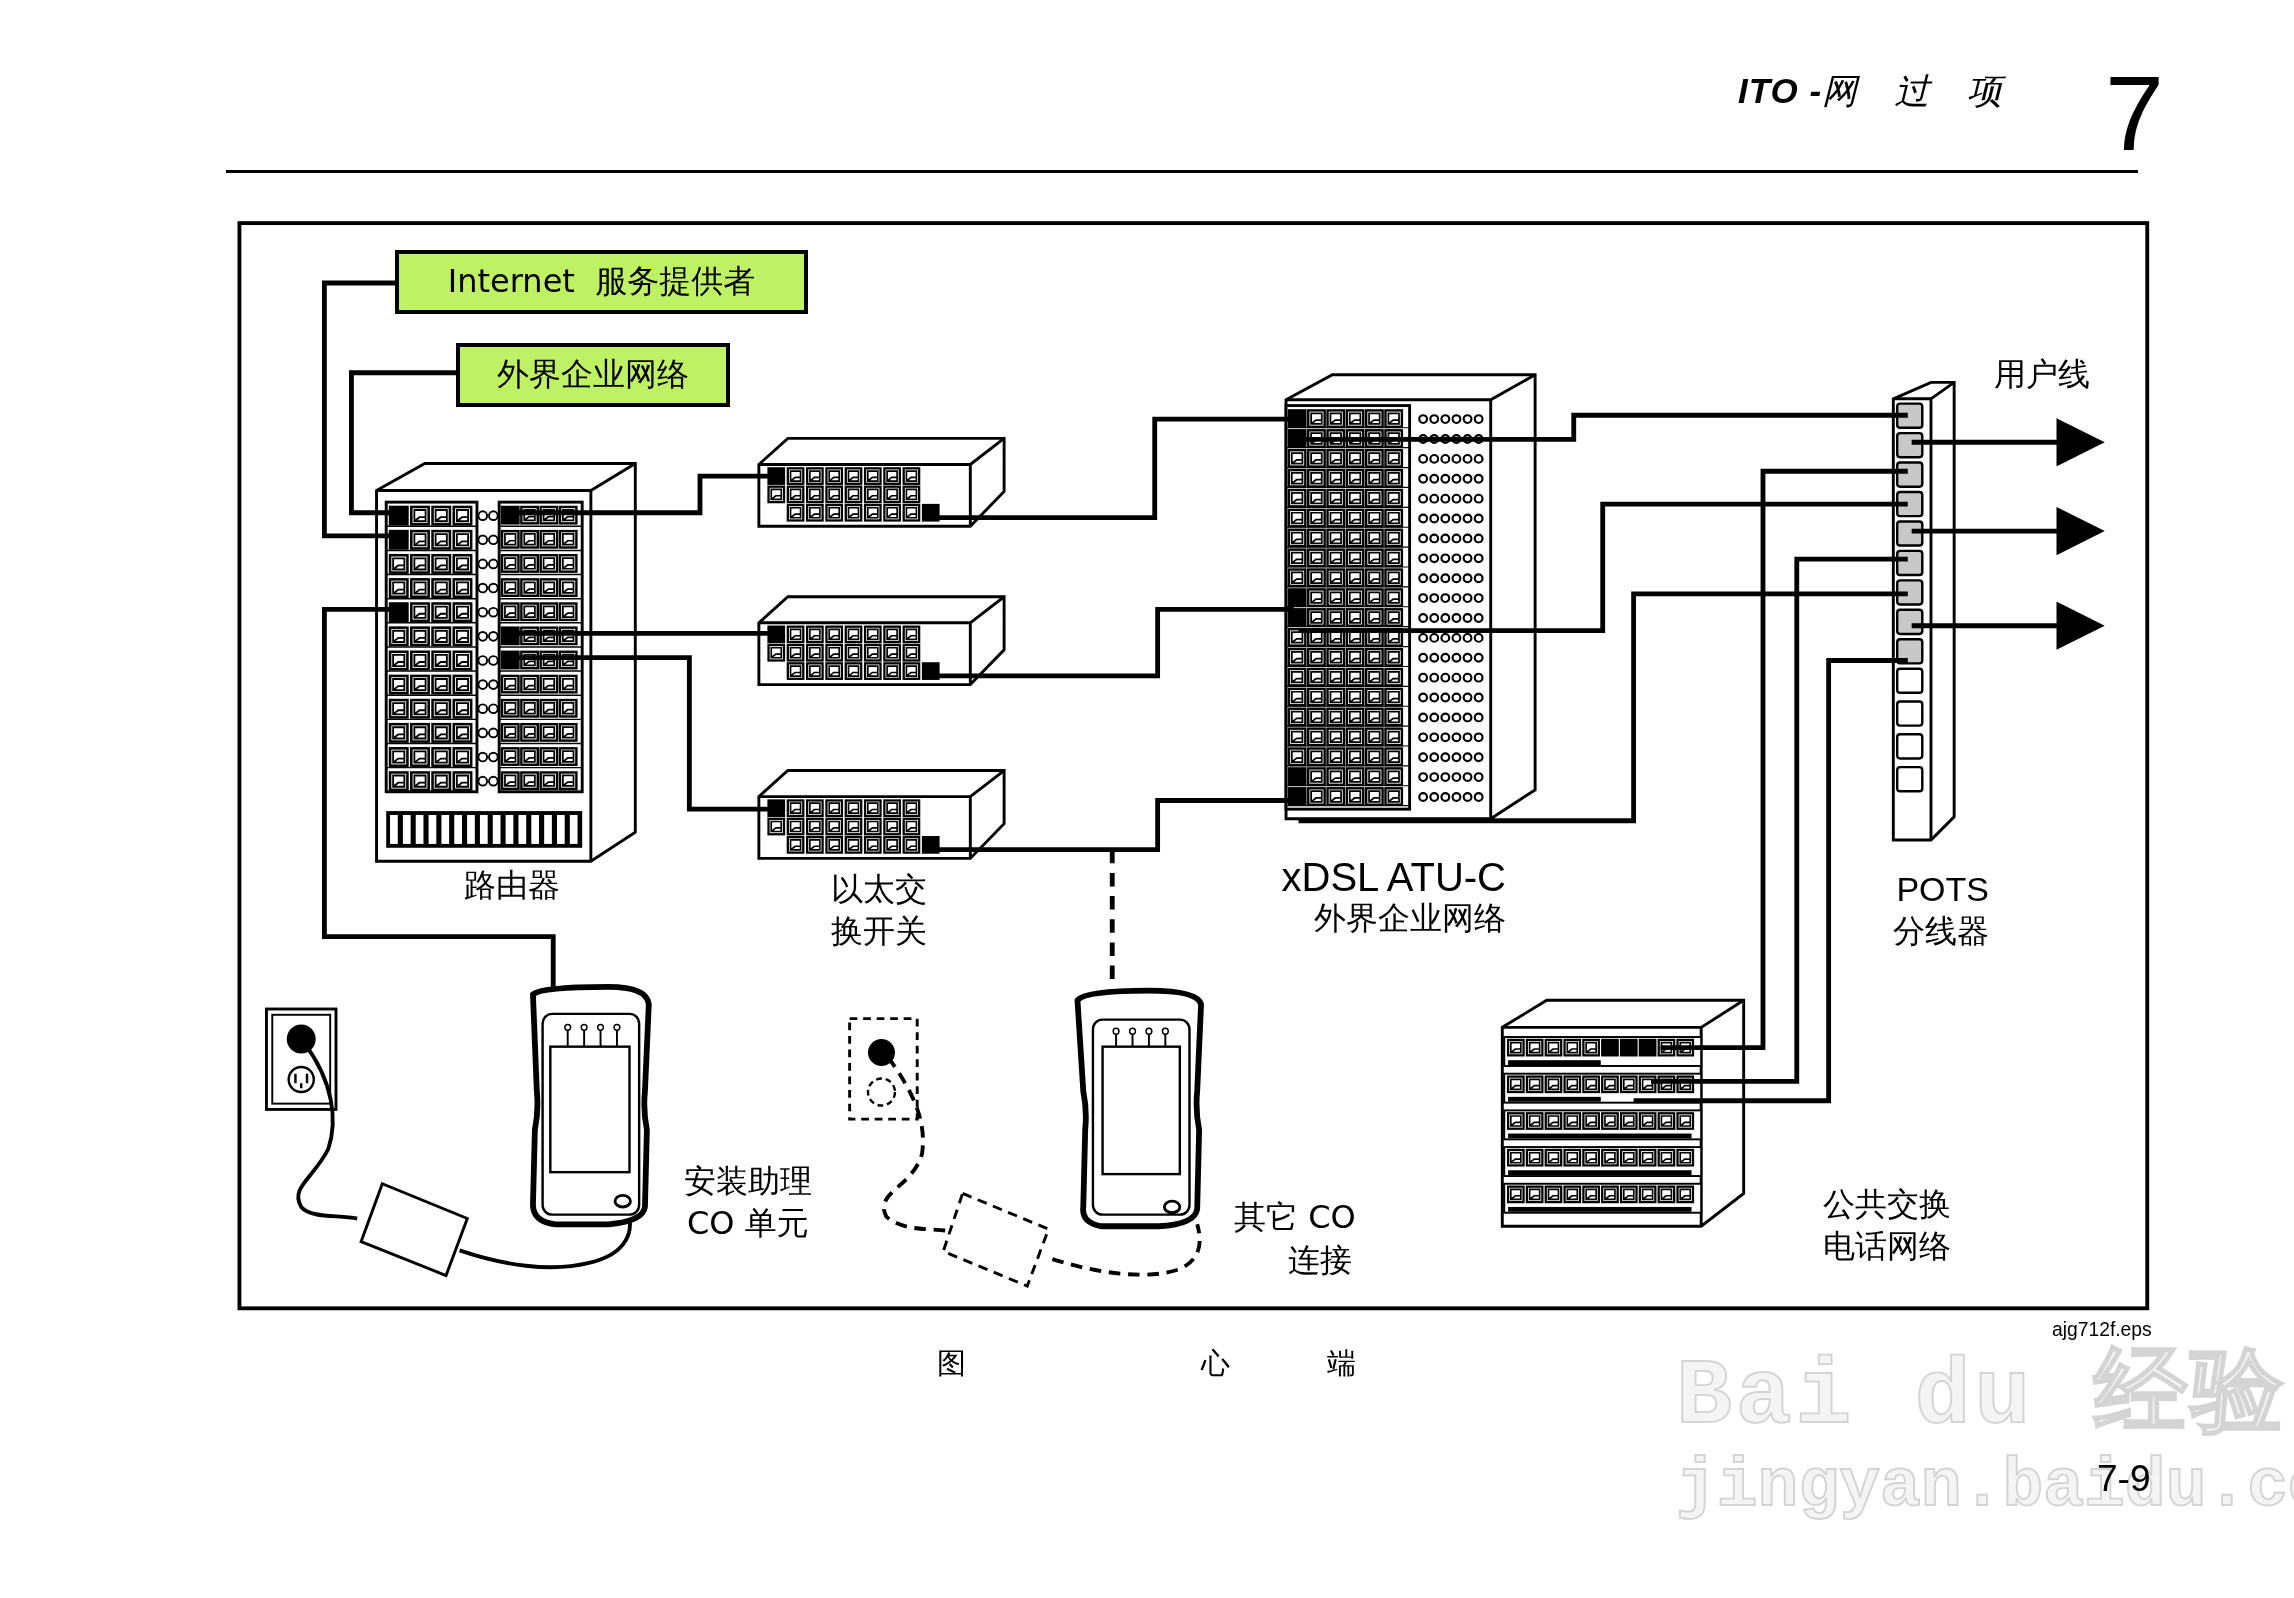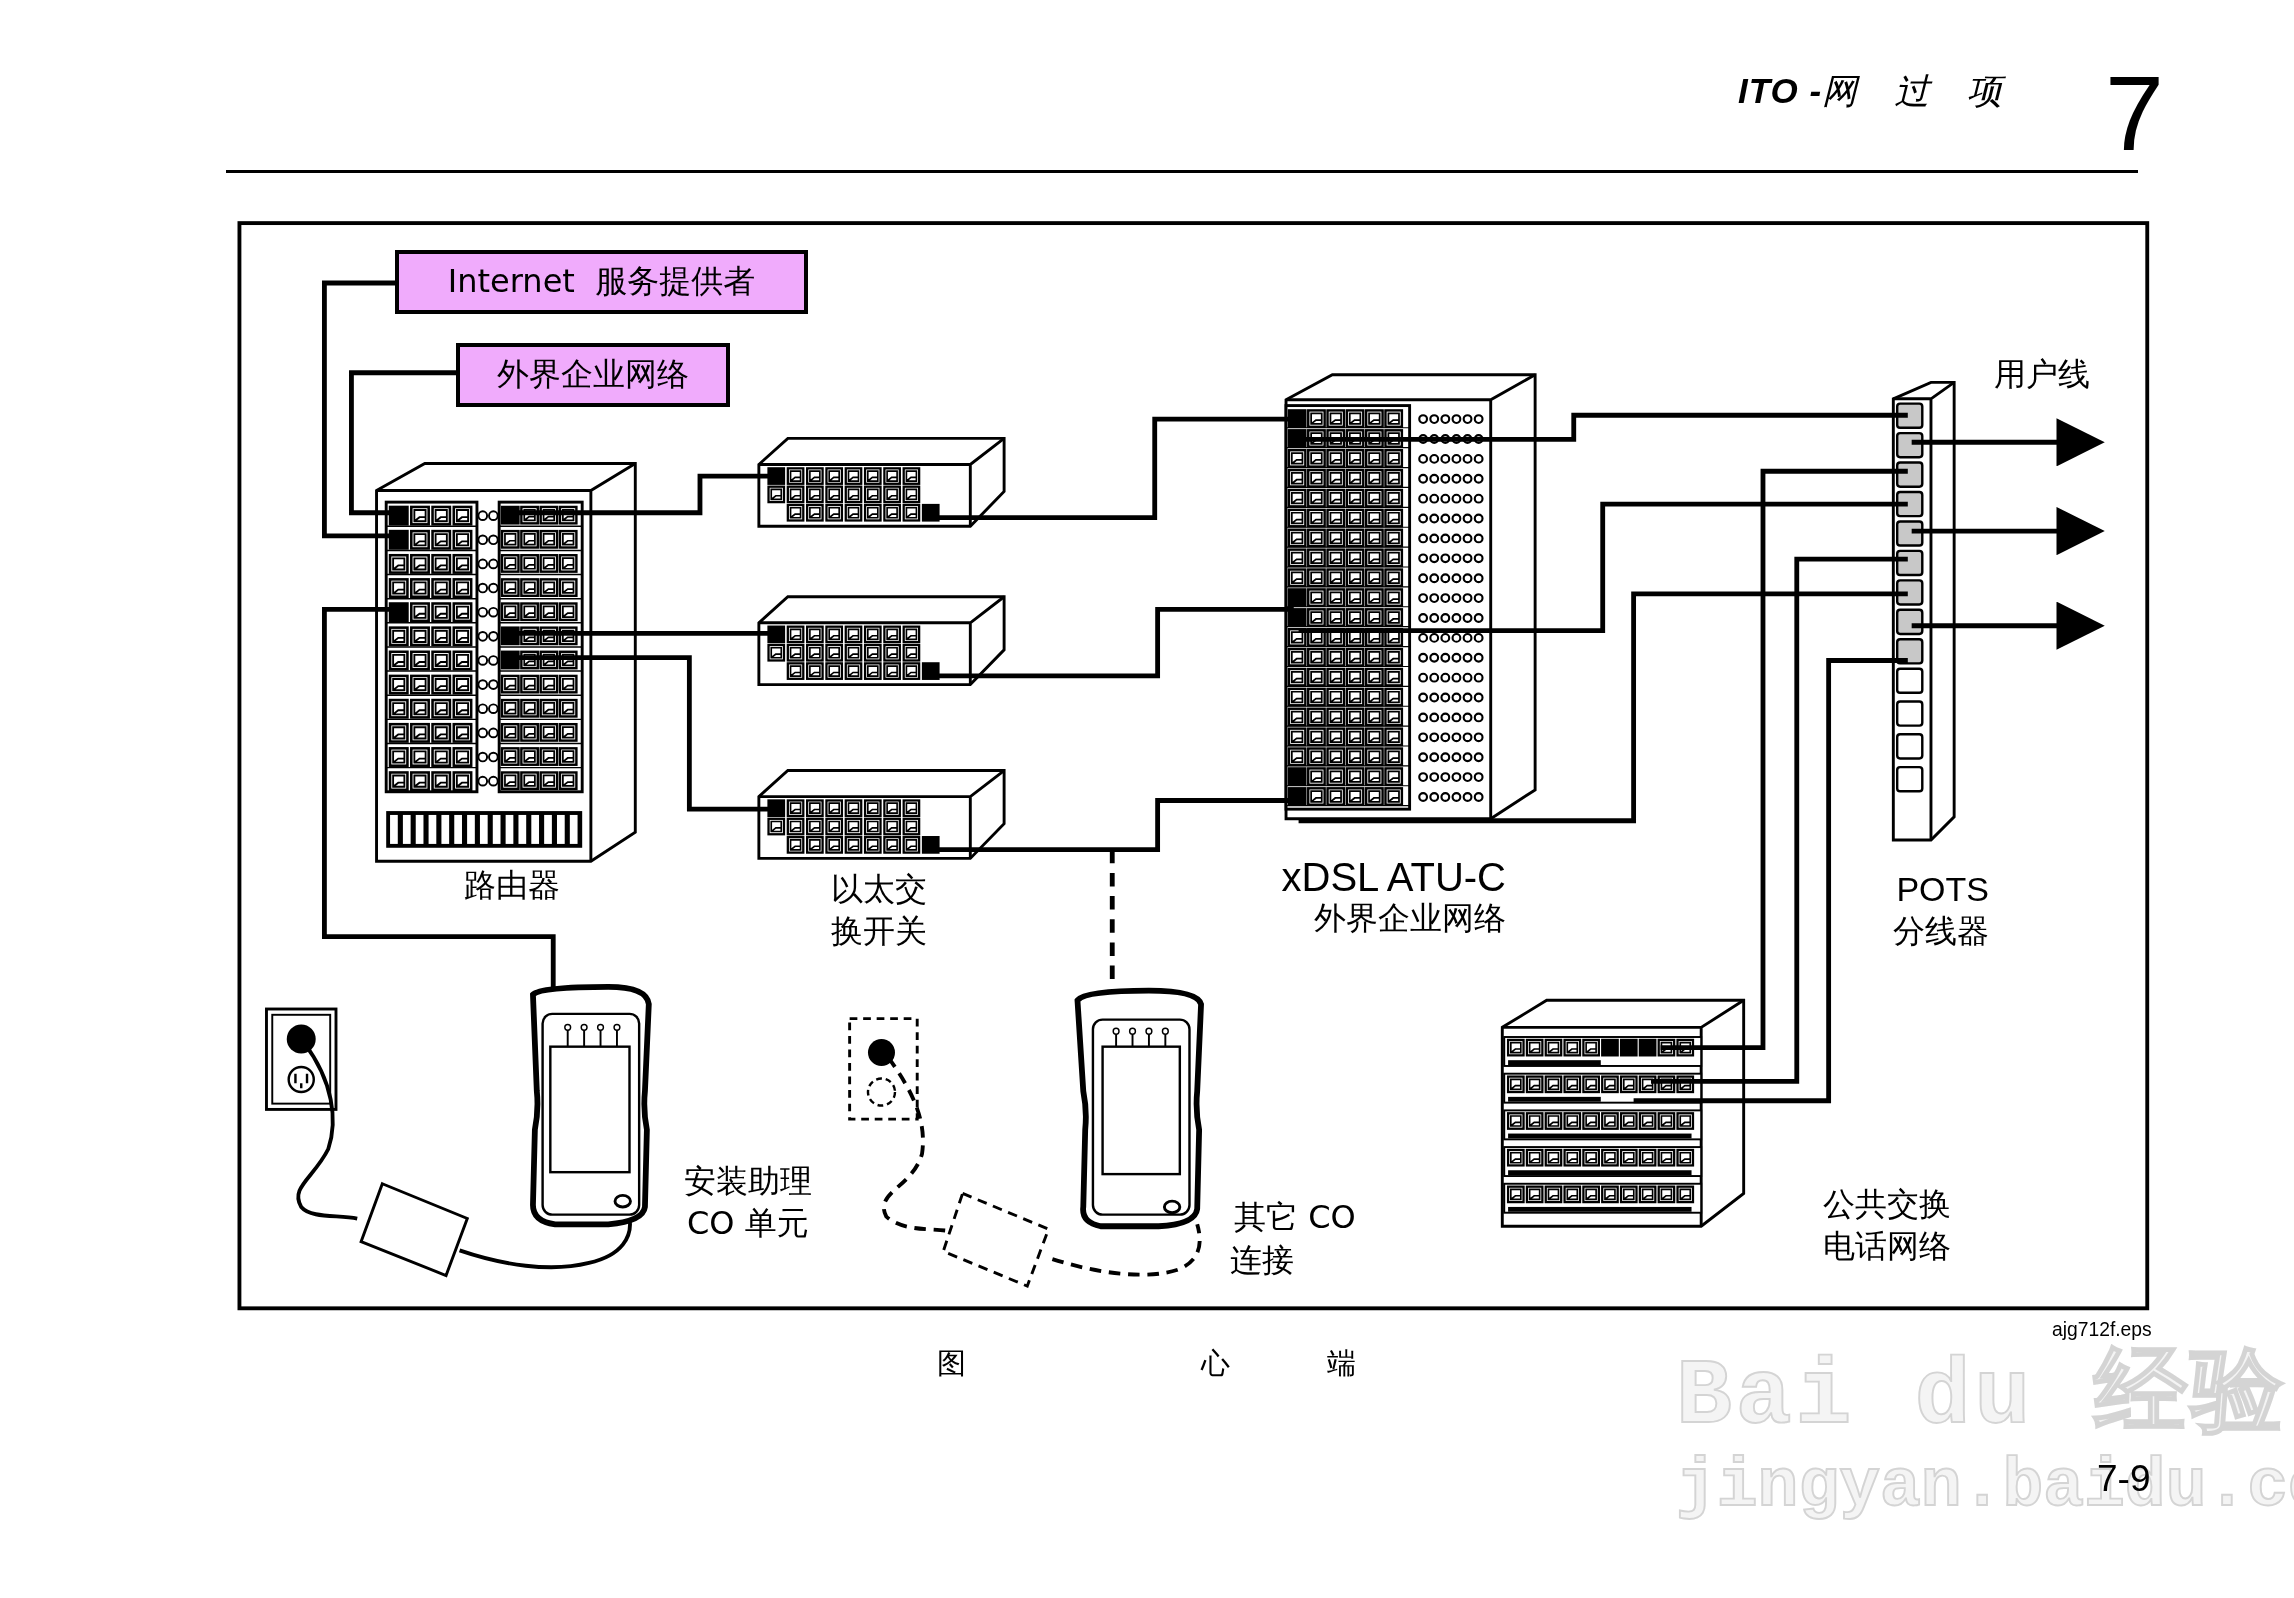--- a/index.html
+++ b/index.html
@@ -6,21 +6,21 @@
   body { width:2294px; height:1599px; position:relative; overflow:hidden;
          font-family:"DejaVu Sans","Liberation Sans",sans-serif; color:#000; }
   .hdr-title { position:absolute; left:1738px; top:68px; font-size:35px; font-weight:bold; font-style:italic;
                font-family:"Liberation Sans",sans-serif; letter-spacing:1px; white-space:pre; }
   .hdr-cn { font-weight:normal; font-family:"DejaVu Serif",serif; }
   .hdr-num { position:absolute; left:2105px; top:60px; font-size:106px; font-family:"Liberation Sans",sans-serif; line-height:1; }
   .hdr-rule { position:absolute; left:226px; top:170px; width:1912px; height:2.9px; background:#000; }
   svg#diagram { position:absolute; left:0; top:0; }
   .lbl { position:absolute; font-size:32px; text-align:right; line-height:41px; white-space:nowrap; }
   .lbl-l { text-align:left; }
-  .boxlbl { position:absolute; border:4.8px solid #000; background:#f0abfc; font-size:32px; display:flex;
+  .boxlbl { position:absolute; border:4.8px solid #000; background:#bef264; font-size:32px; display:flex;
             align-items:center; justify-content:center; white-space:pre; box-sizing:border-box; }
   .fname { position:absolute; left:2052px; top:1319px; font-size:19.3px; font-family:"Liberation Sans",sans-serif; }
   .caption { position:absolute; top:1344px; font-size:29px; font-family:"DejaVu Serif",serif; }
   .pagenum { position:absolute; left:2097px; top:1458px; font-size:37px; font-family:"Liberation Sans",sans-serif; }
   .watermark { position:absolute; left:1632px; top:1328px; color:#e2e2e2; font-weight:bold;
                font-family:Liberation Mono, monospace; opacity:0.9; pointer-events:none;margin-left:44px; }
   .wm1 { font-size:93px; letter-spacing:3.9px; -webkit-text-stroke:1.9px #d0d0d0; color:#f3f3f3; }
   .wm2 { font-size:68px; margin-top:-5.8px; margin-left:0px; -webkit-text-stroke:1.9px #d0d0d0; color:#f3f3f3; }
 </style>
 </head>
@@ -1436,21 +1436,21 @@
 <div class="lbl" style="left:1274px;top:857px;width:232px;font-family:Liberation Sans, sans-serif;font-size:40px;">xDSL ATU-C</div>
 <div class="lbl" style="left:1274px;top:898px;width:232px;">外界企业网络</div>
 <div class="lbl" style="left:1974px;top:354px;width:116px;">用户线</div>
 <div class="lbl" style="left:1863px;top:869px;width:126px;font-family:'Liberation Sans',sans-serif;font-size:34px;">POTS</div>
 <div class="lbl" style="left:1863px;top:911px;width:126px;">分线器</div>
 <div class="lbl" style="left:1806px;top:1184px;width:145px;">公共交换</div>
 <div class="lbl" style="left:1806px;top:1226px;width:145px;">电话网络</div>
 <div class="lbl lbl-l" style="left:684px;top:1161px;text-align:center;">安装助理</div>
 <div class="lbl lbl-l" style="left:687px;top:1203px;">CO 单元</div>
 <div class="lbl lbl-l" style="left:1234px;top:1197px;">其它  CO</div>
-<div class="lbl" style="left:1197px;top:1240px;width:97px;">连接</div>
+<div class="lbl" style="left:1255px;top:1240px;width:97px;">连接</div>
 
 <div class="fname">ajg712f.eps</div>
 
 <div class="caption" style="left:937px;">图</div>
 <div class="caption" style="left:1201px;">心</div>
 <div class="caption" style="left:1327px;">端</div>
 
 <div class="pagenum">7-9</div>
 
 

